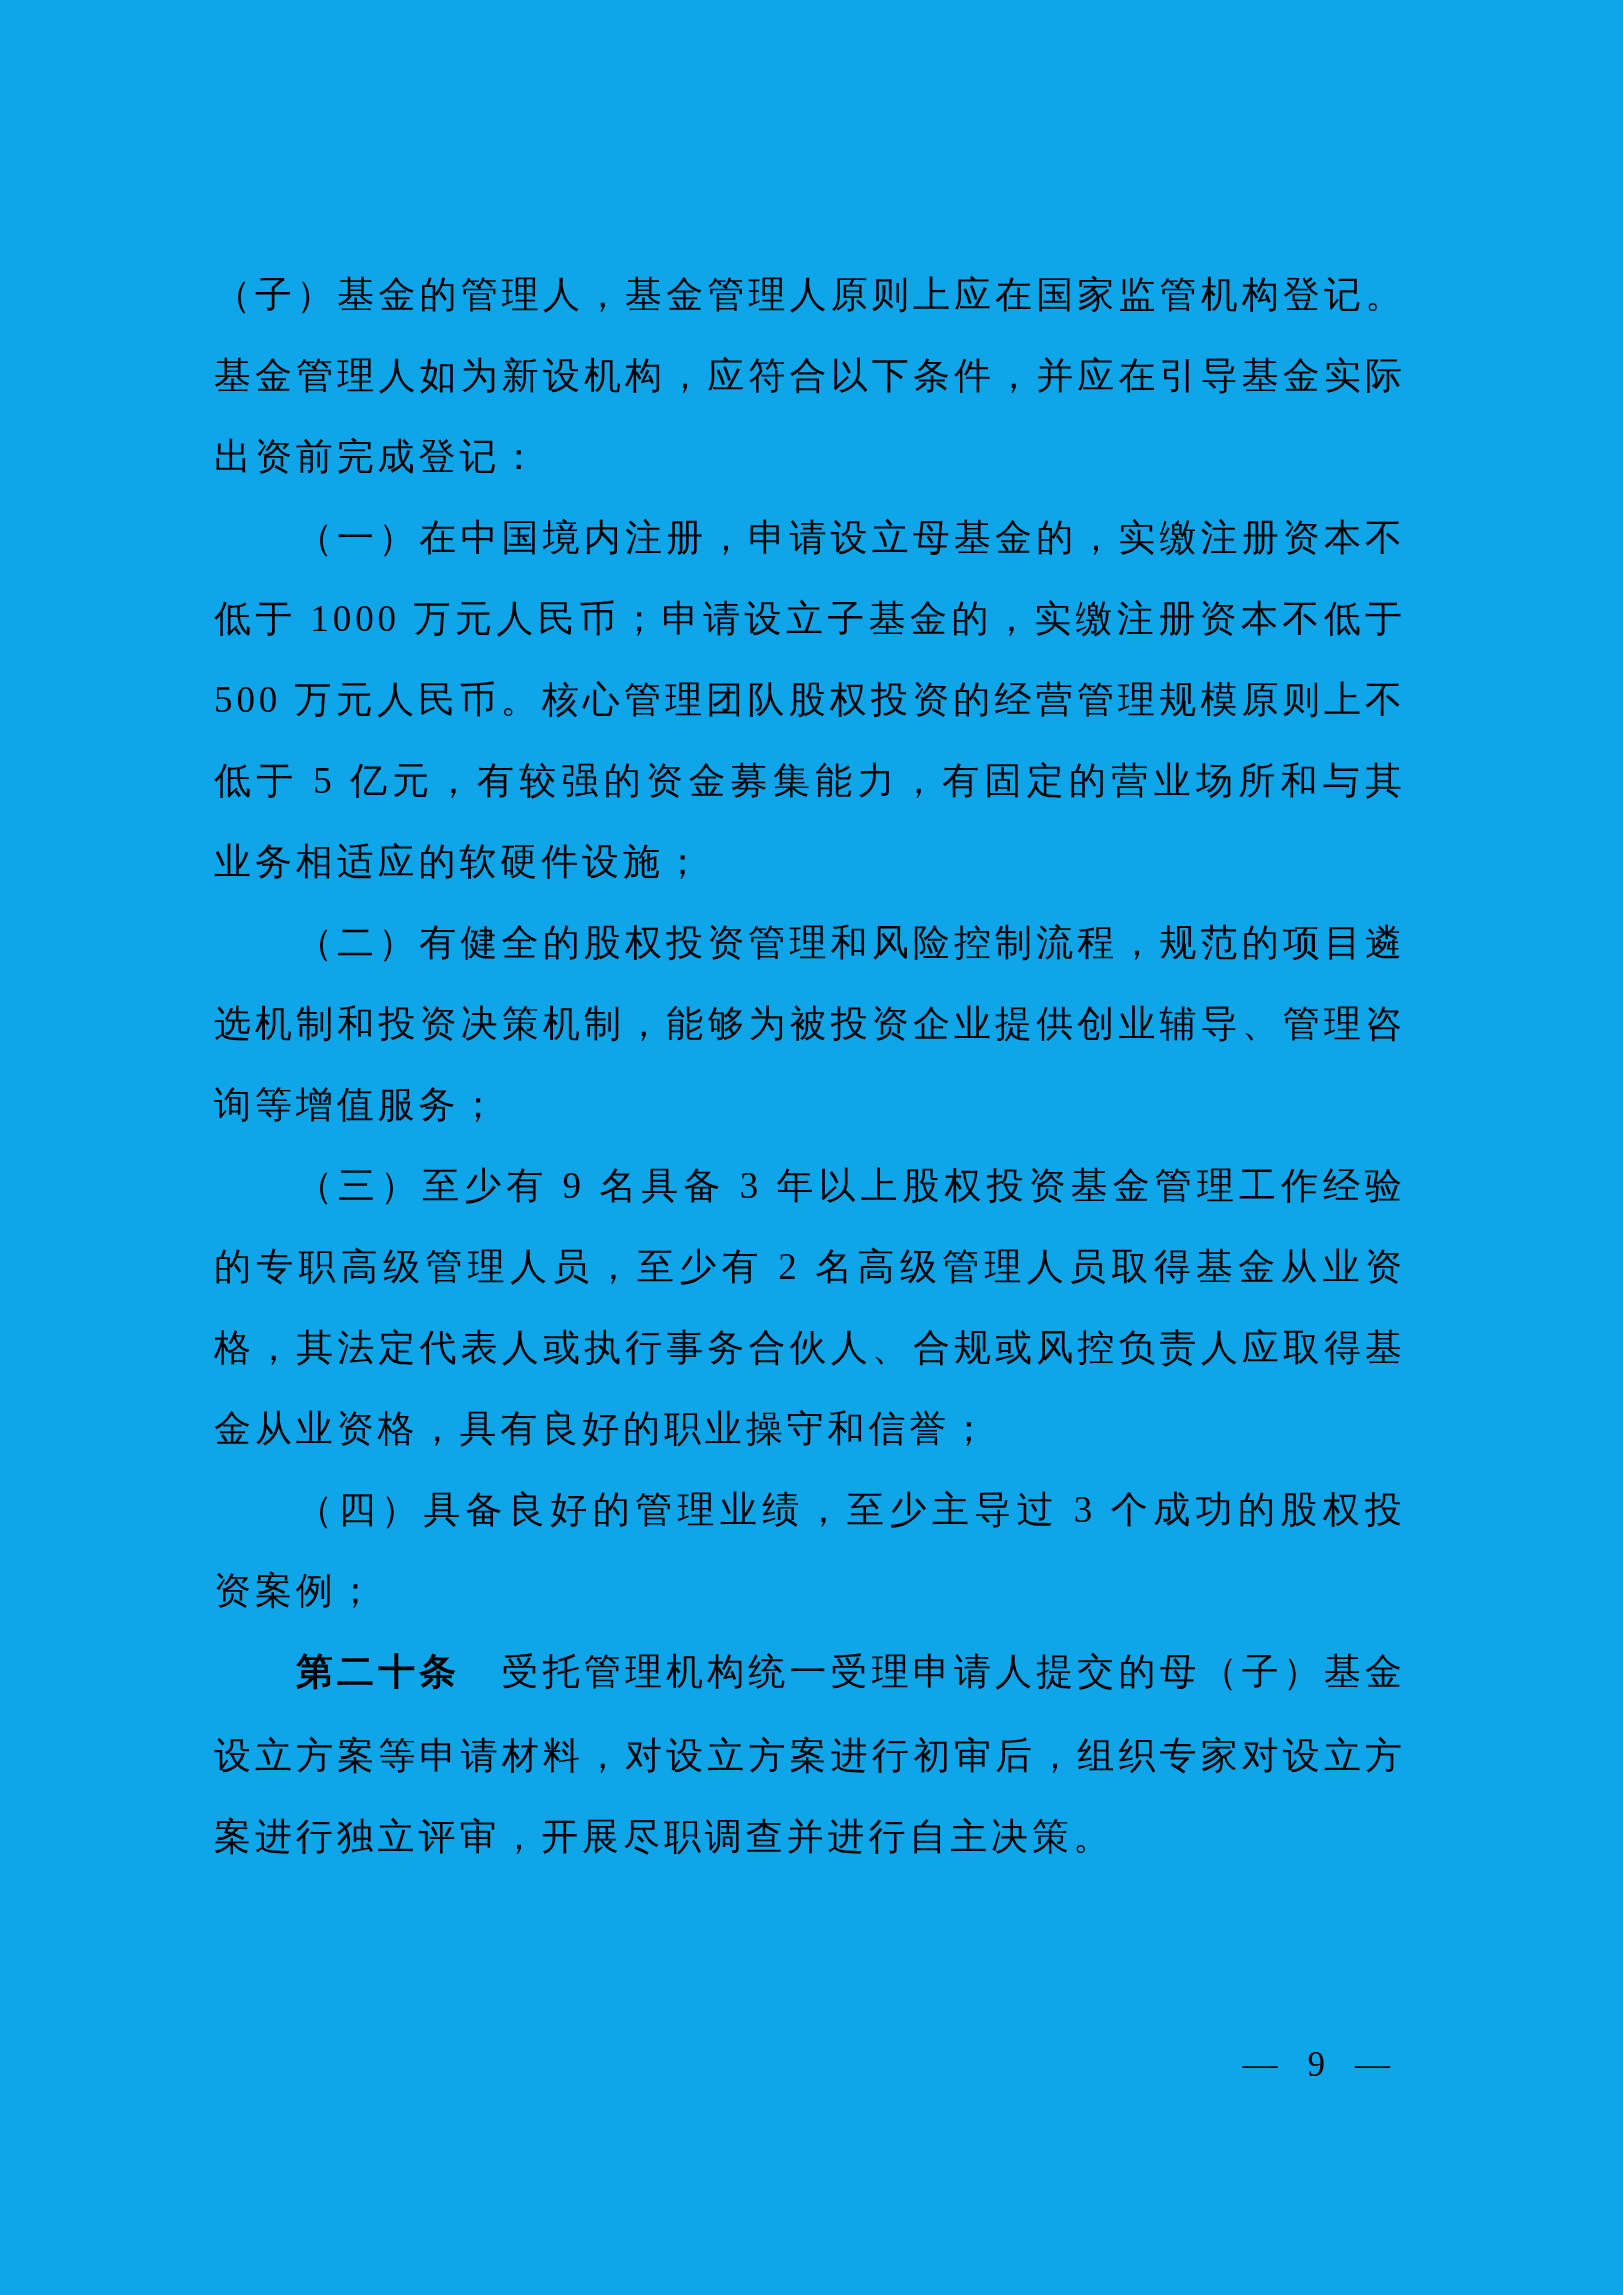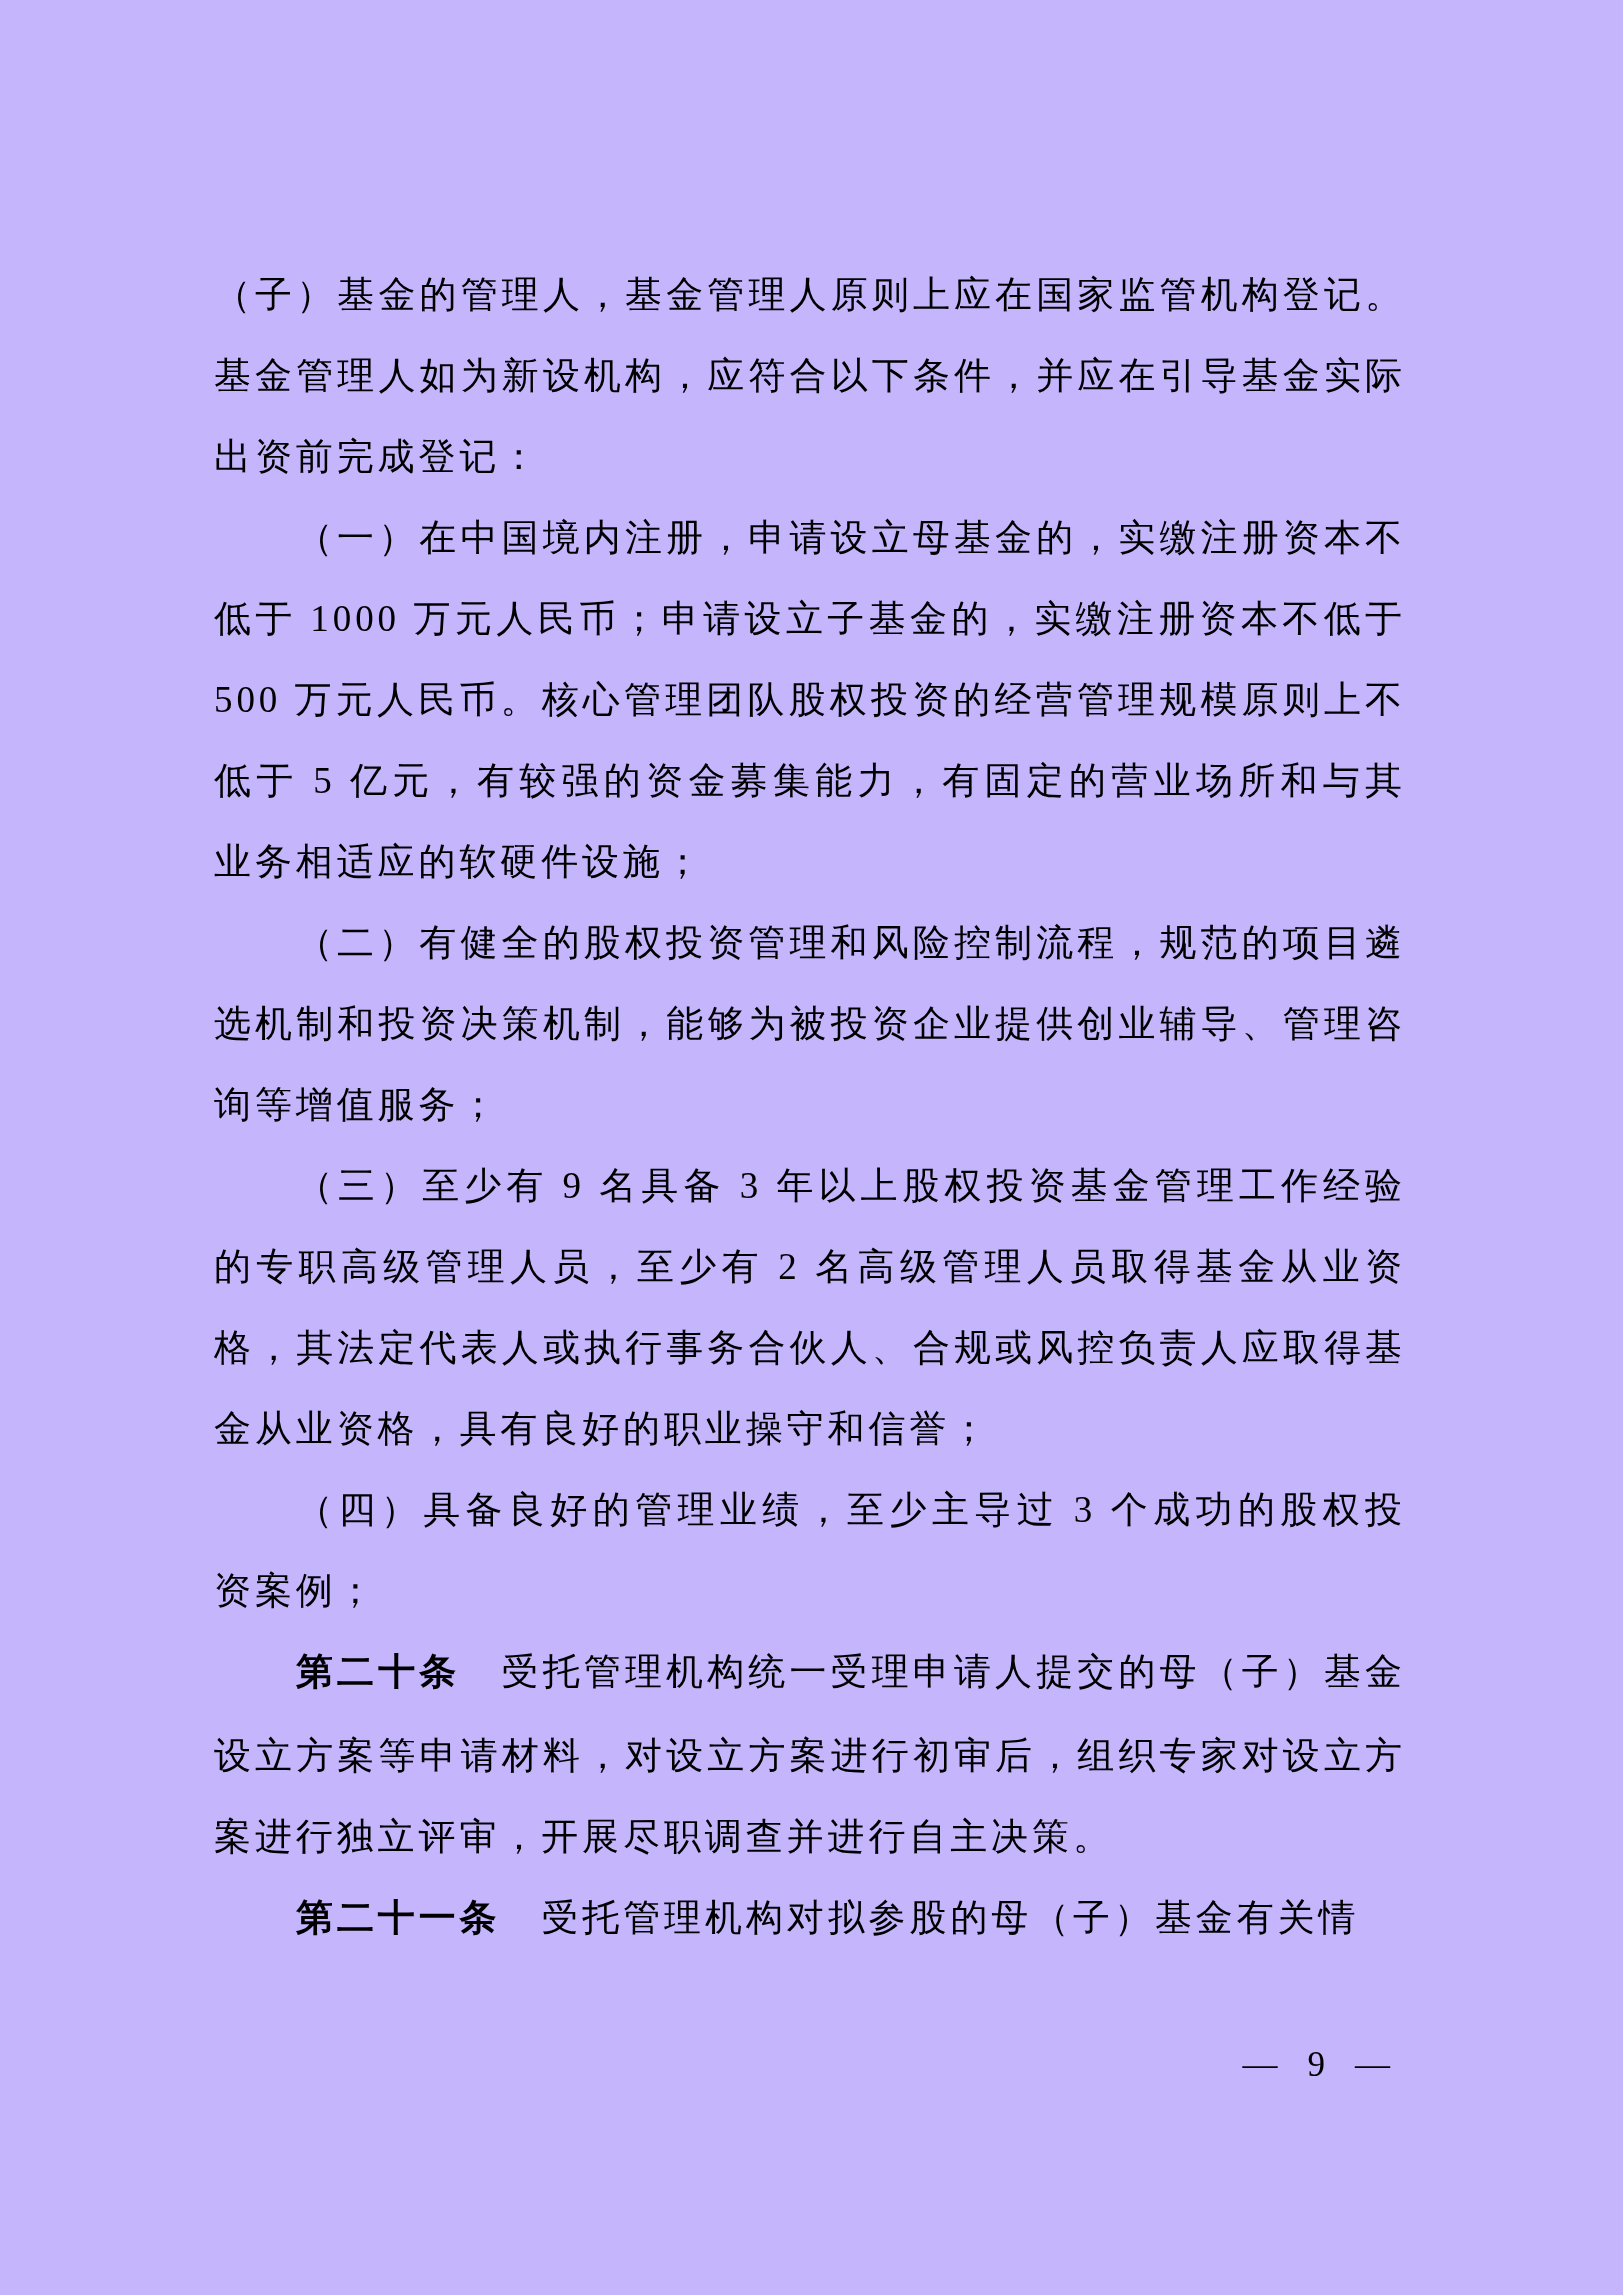--- a/index.html
+++ b/index.html
@@ -4,21 +4,21 @@
 <style>
   html, body {
     margin: 0;
     padding: 0;
     background: #ffffff;
   }
   .page {
     position: relative;
     width: 1623px;
     height: 2295px;
-    background: #c4b5fd;
+    background: #0ea5e9;
     overflow: hidden;
     font-family: "Liberation Serif", "DejaVu Serif", serif;
     color: #000000;
   }
   .text-block {
     position: absolute;
     left: 214px;
     top: 254px;
     width: 1192px;
     font-size: 37px;
@@ -58,21 +58,20 @@
 <body>
 
 <div class="page">
   <div class="text-block">
       <p class="para"><span class="run">（子）基金的管理人，基金管理人原则上应在国家监管机构登记。基金管理人如为新设机构，应符合以下条件，并应在引导基金实际出资前完成登记：</span></p>
       <p class="para indent"><span class="run">（一）在中国境内注册，申请设立母基金的，实缴注册资本不低于 1000 万元人民币；申请设立子基金的，实缴注册资本不低于 500 万元人民币。核心管理团队股权投资的经营管理规模原则上不低于 5 亿元，有较强的资金募集能力，有固定的营业场所和与其业务相适应的软硬件设施；</span></p>
       <p class="para indent"><span class="run">（二）有健全的股权投资管理和风险控制流程，规范的项目遴选机制和投资决策机制，能够为被投资企业提供创业辅导、管理咨询等增值服务；</span></p>
       <p class="para indent"><span class="run">（三）至少有 9 名具备 3 年以上股权投资基金管理工作经验的专职高级管理人员，至少有 2 名高级管理人员取得基金从业资格，其法定代表人或执行事务合伙人、合规或风控负责人应取得基金从业资格，具有良好的职业操守和信誉；</span></p>
       <p class="para indent"><span class="run">（四）具备良好的管理业绩，至少主导过 3 个成功的股权投资案例；</span></p>
       <p class="para indent"><span class="run run-bold">第二十条</span><span class="run">　受托管理机构统一受理申请人提交的母（子）基金设立方案等申请材料，对设立方案进行初审后，组织专家对设立方案进行独立评审，开展尽职调查并进行自主决策。</span></p>
-      <p class="para indent"><span class="run run-bold">第二十一条</span><span class="run">　受托管理机构对拟参股的母（子）基金有关情</span></p>
     </div>
   <div class="footer">
     <span>—</span>
     <span>9</span>
     <span>—</span>
   </div>
 </div>
 
 
 </body></html>

